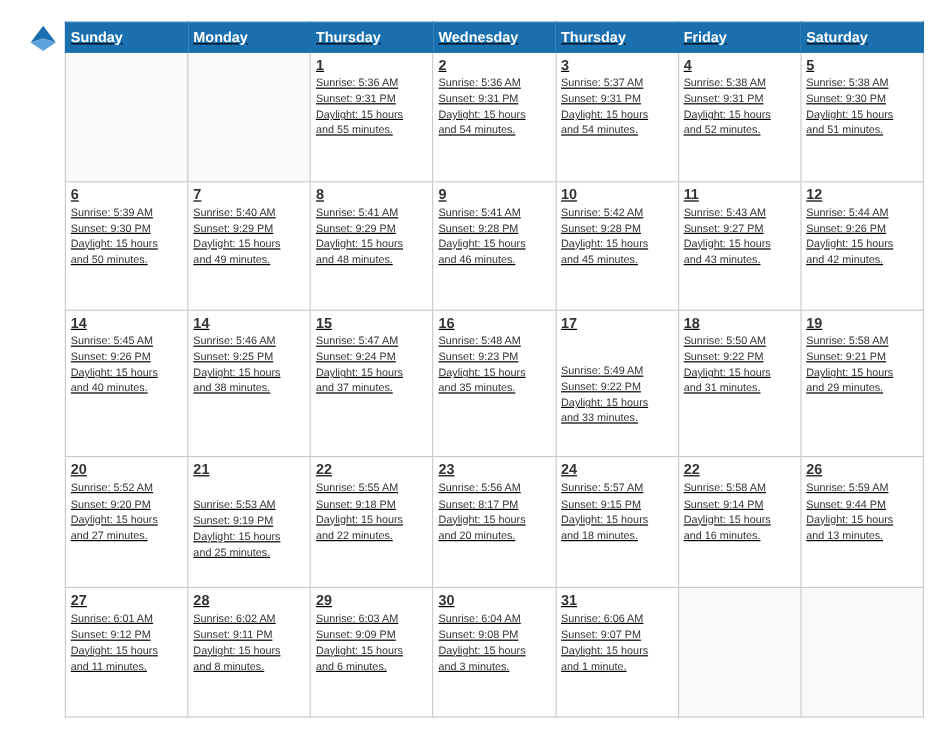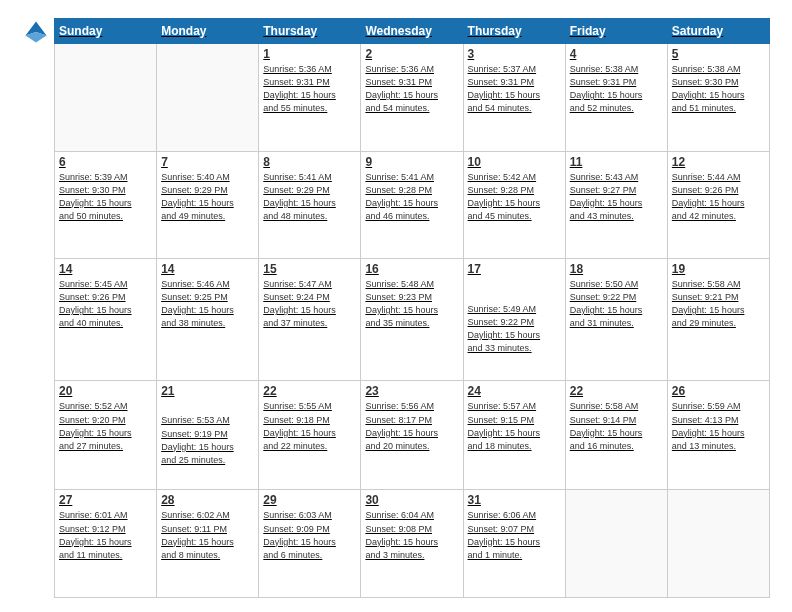--- a/index.html
+++ b/index.html
@@ -316,21 +316,21 @@
           <td>
             <span class="day-num">22</span>
             <div class="day-info" style="white-space: pre-line;">Sunrise: 5:58 AM
 Sunset: 9:14 PM
 Daylight: 15 hours
 and 16 minutes.</div>
           </td>
           <td>
             <span class="day-num">26</span>
             <div class="day-info" style="white-space: pre-line;">Sunrise: 5:59 AM
-Sunset: 4:13 PM
+Sunset: 9:44 PM
 Daylight: 15 hours
 and 13 minutes.</div>
           </td>
         </tr>
         <tr>
           <td>
             <span class="day-num">27</span>
             <div class="day-info" style="white-space: pre-line;">Sunrise: 6:01 AM
 Sunset: 9:12 PM
 Daylight: 15 hours

